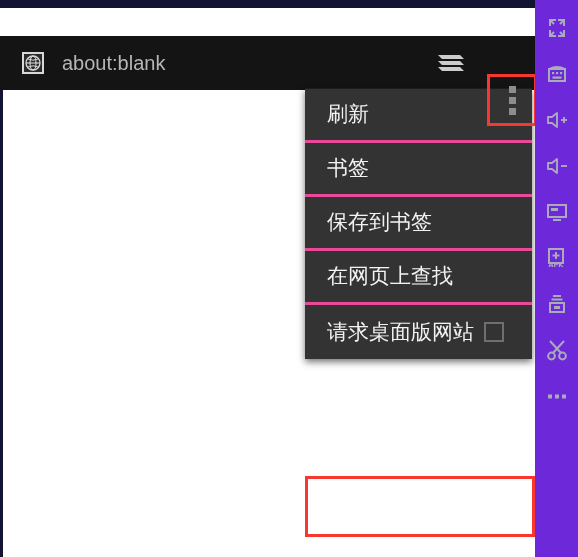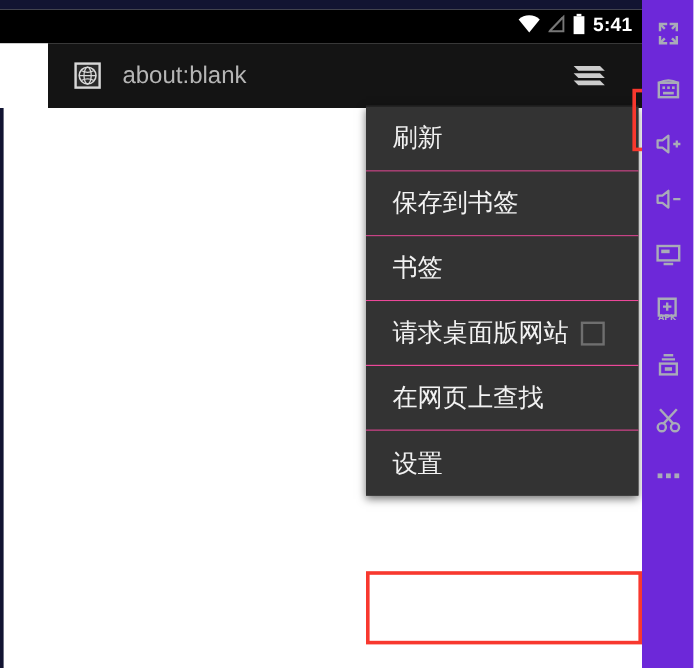--- a/index.html
+++ b/index.html
@@ -84,21 +84,20 @@
     line-height: 1;
   }
 
   
   #toolbar {
     position: absolute;
     top: 36px; left: 0;
     width: 535px;
     height: 54px;
     background: #141414;
-    margin-left: 40px;
   }
   #favicon {
     position: absolute;
     left: 22px; top: 50%;
     transform: translateY(-50%);
     width: 22px; height: 22px;
     border: 2px solid #d8d8d8;
     background: #2a2a2a;
     display:flex; align-items:center; justify-content:center;
     box-sizing: border-box;
@@ -156,21 +155,21 @@
     width: 227px;
     background: #323232;
     z-index: 20;
     box-shadow: 0 3px 7px rgba(0,0,0,.55);
     border-top: 1px solid #1d1d1d;
   }
   .menu-item {
     position: relative;
     height: 54px;
     box-sizing: border-box;
-    border-bottom: 1px solid #ec4899;
+    border-bottom: 3px solid #ec4899;
     display: flex;
     align-items: center;
     padding-left: 22px;
     background: #333333;
   }
   .menu-item:last-child { border-bottom: none; }
   .menu-label {
     color: #f2f2f2;
     font-size: 21px;
     line-height: 1;
@@ -201,42 +200,20 @@
 </style>
 </head>
 <body>
 
 <div id="screen">
 
   <div id="phone">
 
     <div id="navystrip"></div>
 
-    <div id="statusbar">
-      <div id="status-right">
-        <span>
-          <svg width="20" height="16" viewBox="0 0 20 16">
-            <path d="M10 15 L1.2 4.2 A13 13 0 0 1 18.8 4.2 Z" fill="#ffffff"></path>
-          </svg>
-        </span>
-        <span>
-          <svg width="14" height="16" viewBox="0 0 14 16">
-            <path d="M12.5 2 L12.5 14 L1 14 Z" fill="none" stroke="#777777" stroke-width="1.6"></path>
-            <line x1="1.5" y1="13.5" x2="12" y2="2.5" stroke="#777777" stroke-width="1.6"></line>
-          </svg>
-        </span>
-        <span>
-          <svg width="11" height="18" viewBox="0 0 11 18">
-            <rect x="3.5" y="0.5" width="4" height="2" fill="#ffffff"></rect>
-            <rect x="1" y="2.5" width="9" height="15" fill="#ffffff"></rect>
-          </svg>
-        </span>
-        <span id="status-clock">5:41</span>
-      </div>
-    </div>
 
     <div id="toolbar">
       <div id="favicon">
         <svg width="16" height="16" viewBox="0 0 16 16">
           <circle cx="8" cy="8" r="7" fill="none" stroke="#d8d8d8" stroke-width="1.3"></circle>
           <ellipse cx="8" cy="8" rx="3" ry="7" fill="none" stroke="#d8d8d8" stroke-width="1.1"></ellipse>
           <line x1="1" y1="8" x2="15" y2="8" stroke="#d8d8d8" stroke-width="1.1"></line>
           <path d="M3 4 Q8 6.5 13 4" fill="none" stroke="#d8d8d8" stroke-width="1"></path>
           <path d="M3 12 Q8 9.5 13 12" fill="none" stroke="#d8d8d8" stroke-width="1"></path>
         </svg>
@@ -263,40 +240,37 @@
     <div id="pagearea"></div>
 
     <div id="menu">
 
       <div class="menu-item">
         <span class="menu-label">刷新</span>
       </div>
 
 
       <div class="menu-item">
+        <span class="menu-label">书签</span>
+      </div>
+
+      <div class="menu-item">
         <span class="menu-label">保存到书签</span>
       </div>
 
-      <div class="menu-item">
-        <span class="menu-label">书签</span>
-      </div>
-
+
+      <div class="menu-item">
+        <span class="menu-label">在网页上查找</span>
+      </div>
 
       <div class="menu-item">
         <span class="menu-label">请求桌面版网站</span>
         <span class="menu-check"></span>
       </div>
 
-      <div class="menu-item">
-        <span class="menu-label">在网页上查找</span>
-      </div>
-
-      <div class="menu-item">
-        <span class="menu-label">设置</span>
-      </div>
 
     </div>
 
     <div id="menu-highlight"></div>
   </div>
 
   <div id="sidebar">
 
     <div class="side-btn" style="top:6px;">
       <svg width="22" height="22" viewBox="0 0 22 22">

